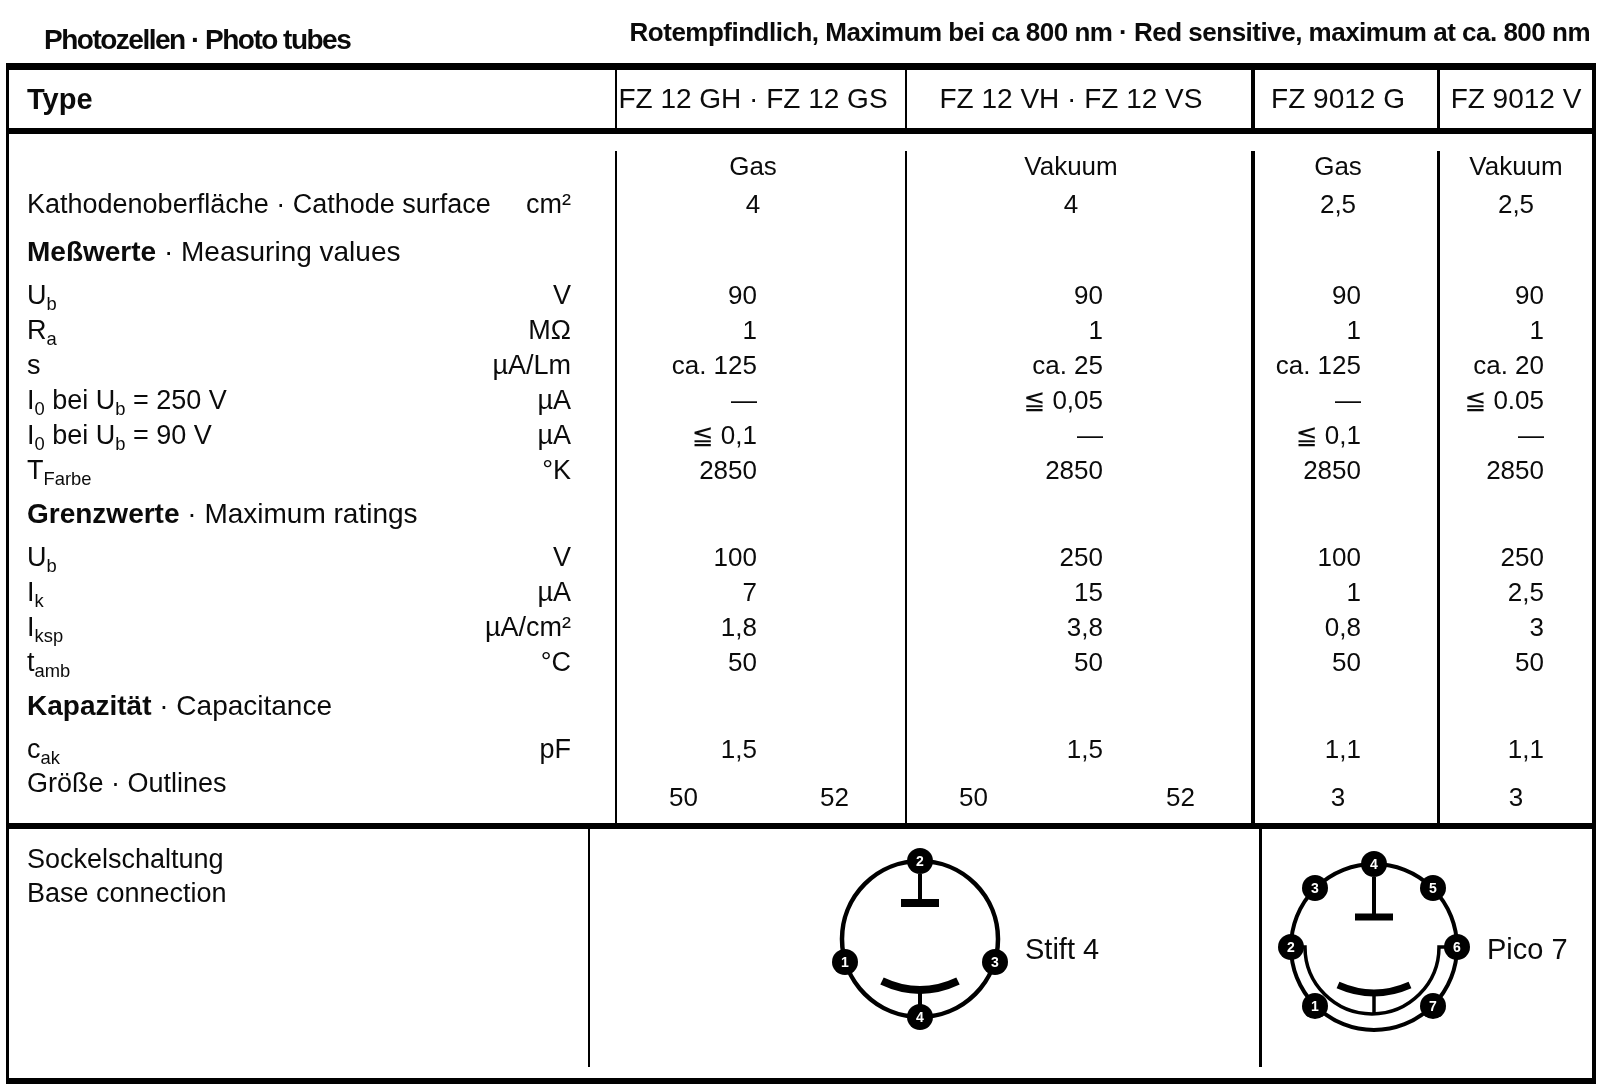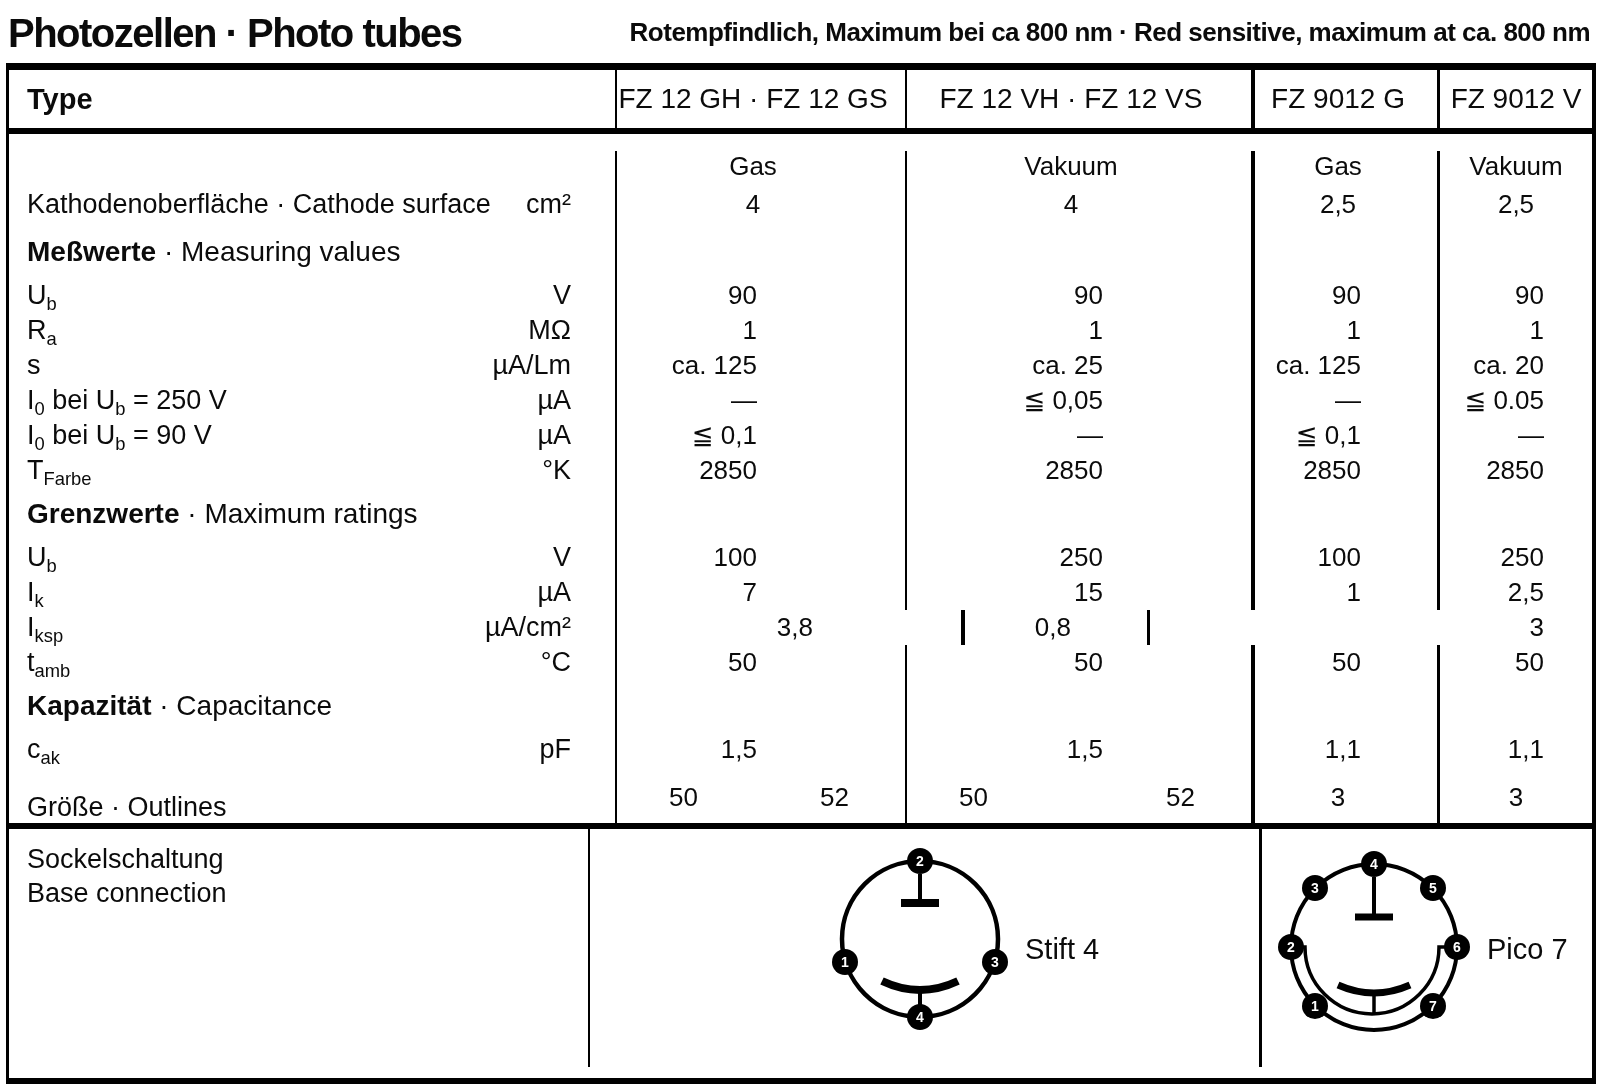--- a/index.html
+++ b/index.html
@@ -5,21 +5,21 @@
   html,body{margin:0;padding:0;}
   body{
     width:1600px;height:1088px;position:relative;overflow:hidden;
     background:#fff;color:#0b0b0b;
     font-family:"Liberation Sans","DejaVu Sans",sans-serif;
     -webkit-font-smoothing:antialiased;
   }
   
   .masthead{position:absolute;top:0;left:8px;right:10px;height:60px;
     display:flex;justify-content:space-between;align-items:flex-end;}
-  .title{font-size:40px;font-weight:bold;letter-spacing:-1.5px;padding-bottom:4px;}
+  .title{font-size:28px;font-weight:bold;letter-spacing:-1.5px;padding-bottom:4px;margin-left:36px;}
   .subtitle{font-size:26px;font-weight:bold;letter-spacing:-0.5px;padding-bottom:12px;}
   
   .frame{position:absolute;left:6px;right:4px;top:63px;bottom:4px;
     border:solid #000;border-width:7px 4px 6px 3px;background:#fff;}
   .row{display:flex;box-sizing:border-box;gap:16px;}
   .c0{width:590px;box-sizing:border-box;display:flex;align-items:center;padding-left:18px;}
   .c1{width:274px;border-left:2px solid #000;}
   .c2{width:330px;border-left:2px solid #000;}
   .c3{width:170px;border-left:4px solid #000;}
   .c4{flex:1;border-left:3px solid #000;}
@@ -37,21 +37,21 @@
   .val .c4{padding-right:48px;}
   .centered .c1,.centered .c2,.centered .c3,.centered .c4{justify-content:center;padding-right:0;}
   .r48{height:48px;}.r44{height:44px;}.r52{height:52px;}.r35{height:35px;}.r56{height:56px;}
   .lbl{font-size:27px;}
   .lbl sub{font-size:0.68em;line-height:0;}
   .unit{margin-left:auto;padding-right:28px;font-size:27px;}
   .headrow .c0 .b{font-weight:bold;}
   .headrow .c0{font-size:28px;}
   .outline .c1,.outline .c2{justify-content:space-between;padding:0 40px 0 52px;align-items:flex-end;padding-bottom:10px;}
   .outline .c3,.outline .c4{justify-content:center;padding-right:0;align-items:flex-end;padding-bottom:10px;}
-  .outline .c0{align-items:flex-end;padding-bottom:0;}
+  .outline .c0{align-items:flex-end;padding-bottom:24px;}
   
   .tfoot{border-top:6px solid #000;height:244px;}
   .tfoot .c0{align-items:flex-start;flex-direction:column;justify-content:flex-start;
     padding-top:14px;font-size:27px;line-height:1.25;}
   .diag{position:relative;display:block;padding:0;}
   .diag svg{display:block;}
   .dstroke{stroke:#000;fill:none;}
   .pin{fill:#000;}
   .pintxt{fill:#fff;font-size:14px;font-weight:bold;text-anchor:middle;
     font-family:"Liberation Sans","DejaVu Sans",sans-serif;}
@@ -200,20 +200,21 @@
     <div class="c2">15</div>
     <div class="c3">1</div>
     <div class="c4">2,5</div>
   </div>
 
   <div class="row val r35">
     <div class="c0">
       <span class="lbl">I<sub>ksp</sub></span>
       <span class="unit">µA/cm²</span>
     </div>
+    <div class="c1">1,8</div>
     <div class="c2">3,8</div>
     <div class="c3">0,8</div>
     <div class="c4">3</div>
   </div>
 
   <div class="row val r35">
     <div class="c0">
       <span class="lbl">t<sub>amb</sub></span>
       <span class="unit">°C</span>
     </div>

